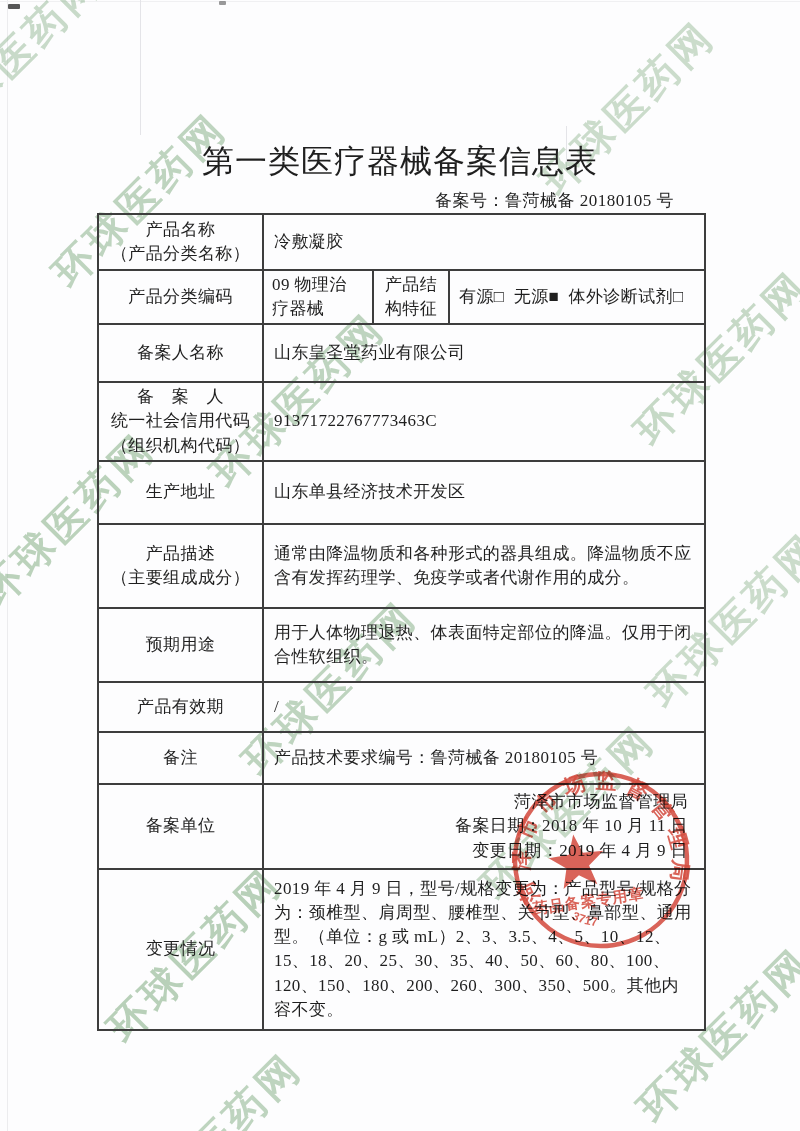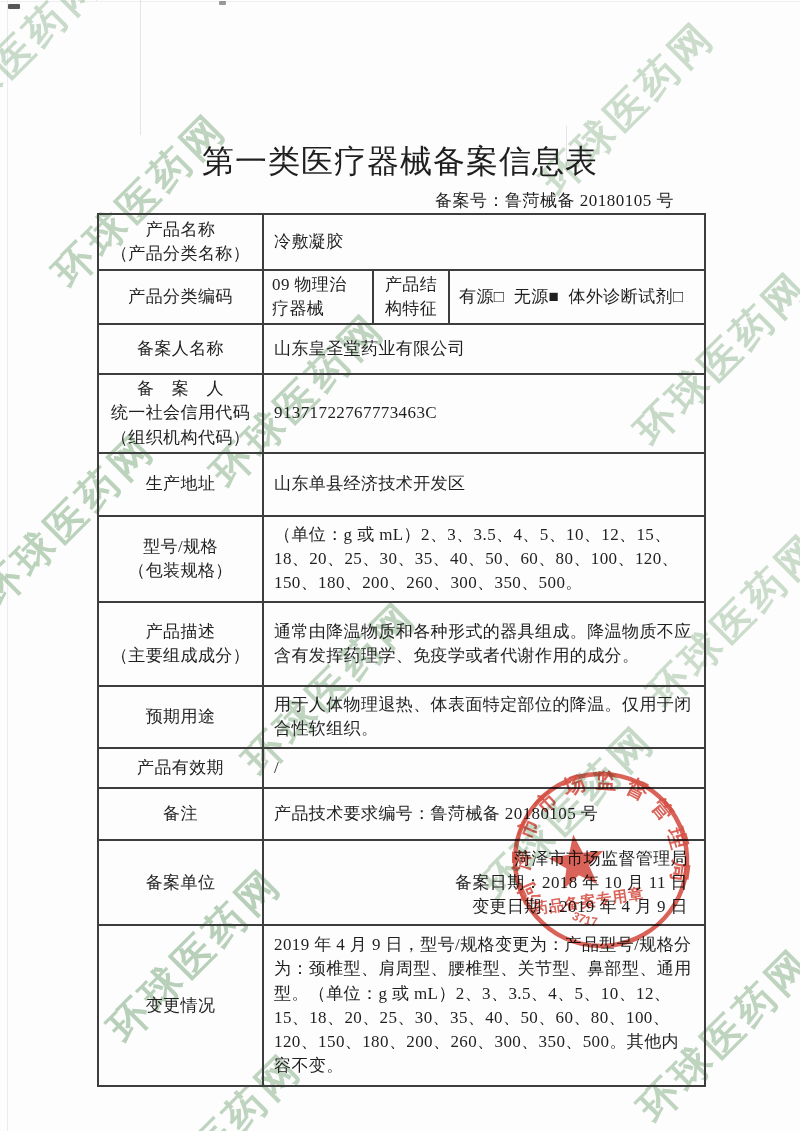--- a/index.html
+++ b/index.html
@@ -38,25 +38,25 @@
   #filing-table{
     position:absolute;left:97px;top:213px;width:607px;
     border-collapse:collapse;table-layout:fixed;
   }
   #filing-table td{
     border:2px solid #3d3d3d;vertical-align:middle;
     font-size:17px;line-height:1.42;letter-spacing:.4px;
     overflow:hidden;
   }
   .lbl{text-align:center;padding:2px 2px;}
-  .val{padding:6px 10px;}
+  .val{padding:12px 10px;}
   .opts{padding:2px 9px;white-space:pre-wrap;}
   .sub{text-align:left;padding:2px 8px;}
   .subc{text-align:center;padding:2px 4px;}
-  .r1{height:56px}.r2{height:43px}.r3{height:50px}.r4{height:66px}
+  .r1{height:56px}.r2{height:43px}.r3{height:58px}.r4{height:66px}
   .r5{height:47px}.r6{height:63px}.r7{height:84px}.r8{height:84px}
   .r9{height:40px}.r10{height:40px}.r11{height:52px}.r12{height:85px}
   .r13{height:120px}
   .unit-cell{text-align:right;padding:4px 16px 4px 10px;line-height:1.52;}
   .r13 .val{padding-top:7px;padding-bottom:7px;}
 
   
   #seal{
     position:absolute;left:507px;top:766px;width:188px;height:188px;
     mix-blend-mode:multiply;opacity:.9;
@@ -123,27 +123,20 @@
         <div>备　案　人</div>
         <div>统一社会信用代码</div>
         <div>（组织机构代码）</div>
       </td>
       <td class="val" colspan="3">91371722767773463C</td>
     </tr>
     <tr class="r6">
       <td class="lbl">生产地址</td>
       <td class="val" colspan="3">山东单县经济技术开发区</td>
     </tr>
-    <tr class="r7">
-      <td class="lbl">
-        <div>型号/规格</div>
-        <div>（包装规格）</div>
-      </td>
-      <td class="val" colspan="3">（单位：g 或 mL）2、3、3.5、4、5、10、12、15、18、20、25、30、35、40、50、60、80、100、120、150、180、200、260、300、350、500。</td>
-    </tr>
     <tr class="r8">
       <td class="lbl">
         <div>产品描述</div>
         <div>（主要组成成分）</div>
       </td>
       <td class="val" colspan="3">通常由降温物质和各种形式的器具组成。降温物质不应含有发挥药理学、免疫学或者代谢作用的成分。</td>
     </tr>
     <tr class="r9">
       <td class="lbl">预期用途</td>
       <td class="val" colspan="3">用于人体物理退热、体表面特定部位的降温。仅用于闭合性软组织。</td>

